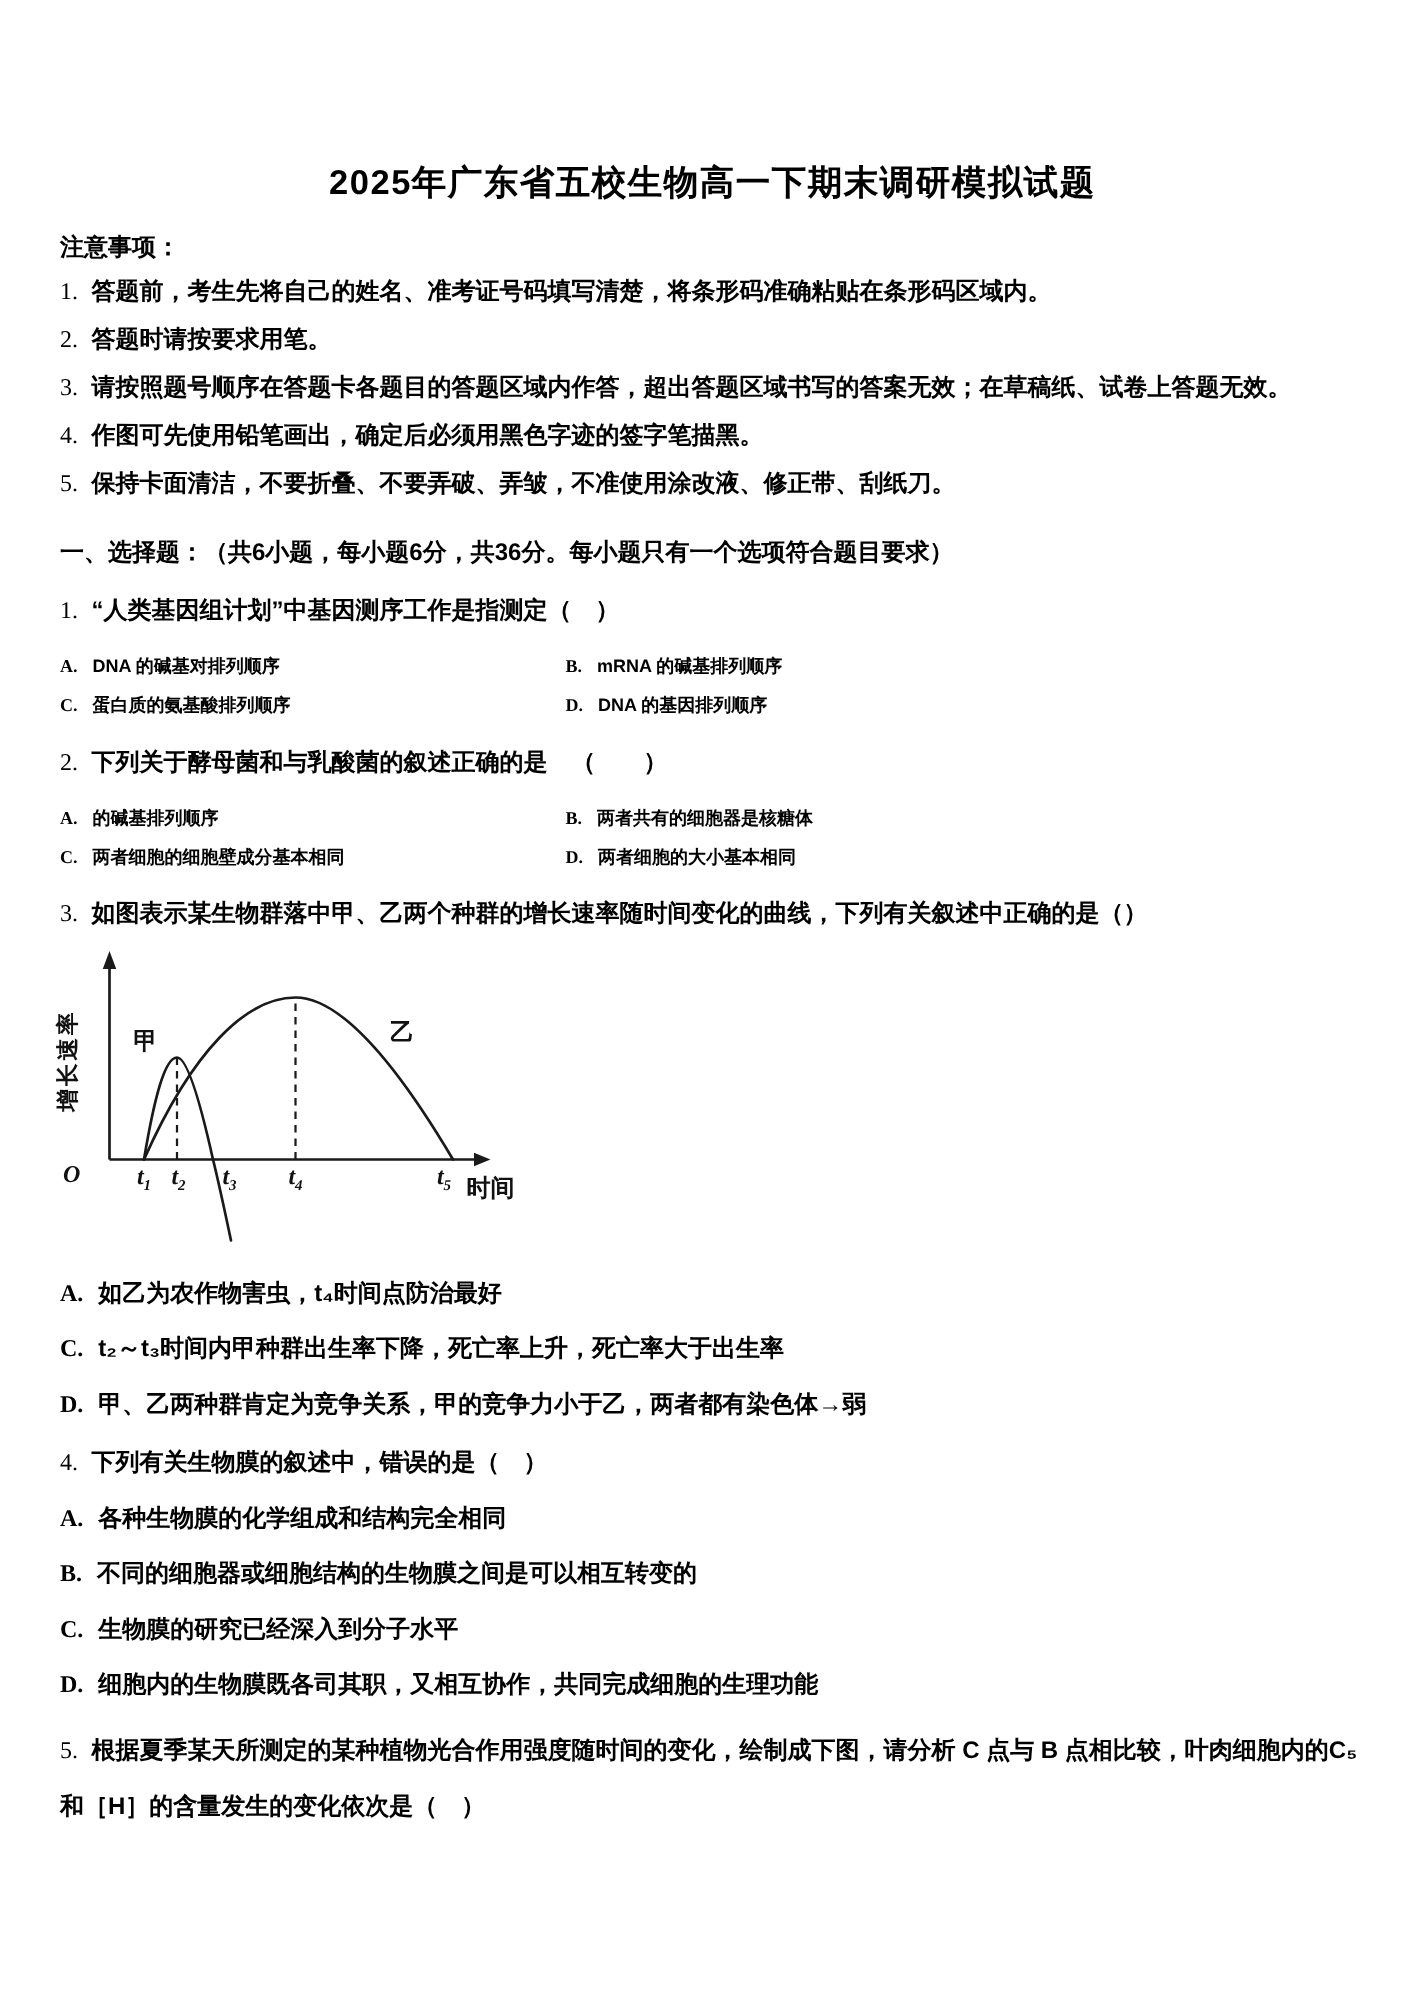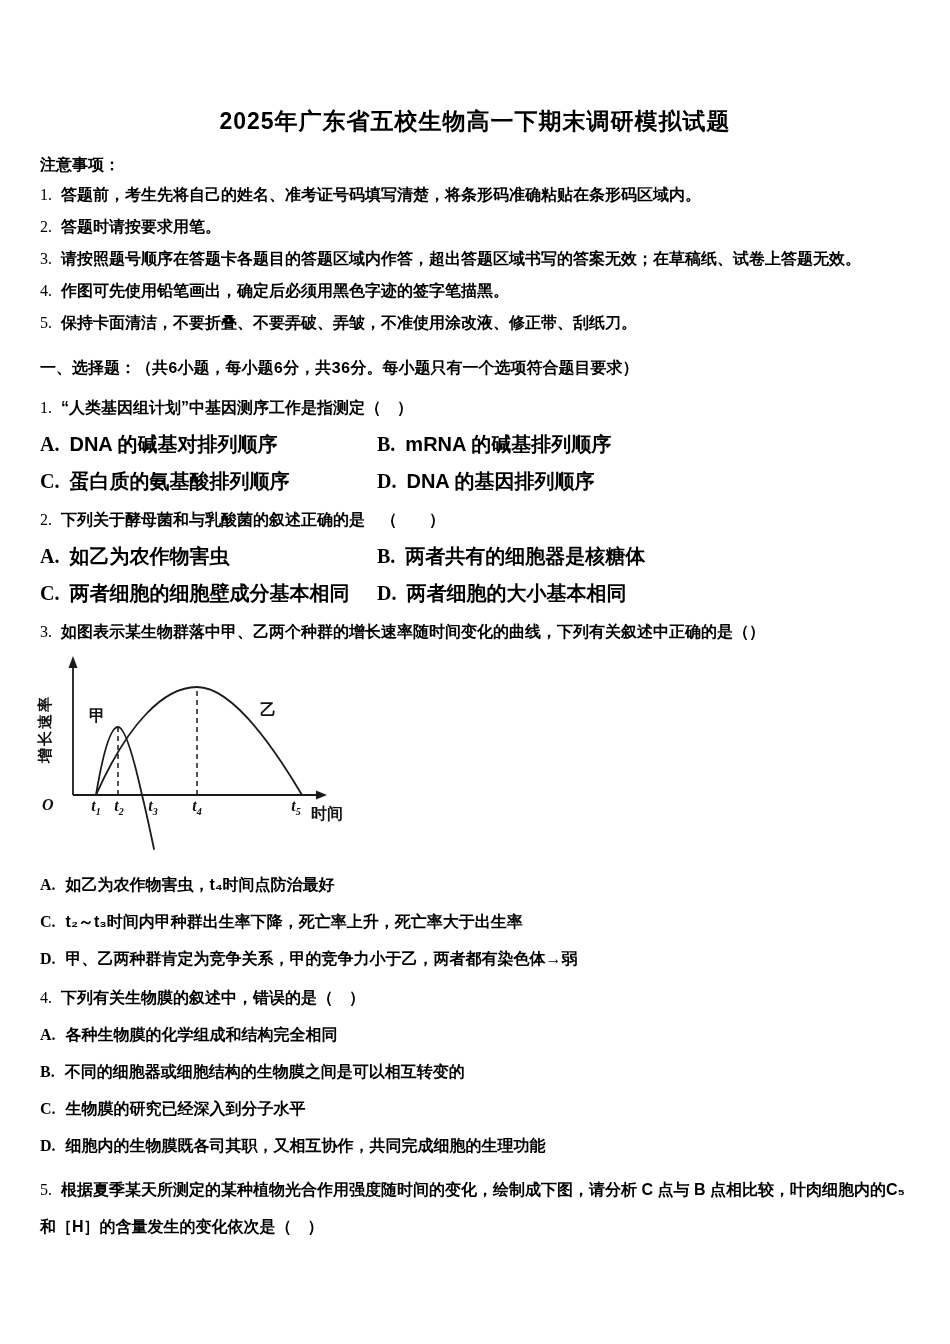--- a/index.html
+++ b/index.html
@@ -10,26 +10,26 @@
   .page{padding:106px 40px 0 40px;}
   .title{
     margin:0;text-align:center;font-size:23px;font-weight:700;letter-spacing:1px;
   }
   .notice-heading{margin-top:18px;font-size:16px;font-weight:700;}
   .notice-item{margin:5px 0 0 0;font-size:16px;font-weight:600;line-height:27px;}
   .num{
     font-family:"Liberation Serif","DejaVu Serif",serif;
     font-weight:400;margin-right:9px;
   }
-  .section-heading{margin-top:22px;font-size:16px;font-weight:700;line-height:22px;font-family:Liberation Mono, monospace;}
+  .section-heading{margin-top:22px;font-size:16px;font-weight:700;line-height:22px;}
   .stem{margin:16px 0 0 0;font-size:16px;font-weight:600;line-height:23px;}
   .q5 .stem{line-height:37px;margin-top:14px;}
   .opt-grid{
     display:grid;grid-template-columns:337px auto;
-    margin-top:14px;row-gap:15px;font-size:20px;font-weight:600;line-height:22px;
+    margin-top:14px;row-gap:4px;font-size:12px;font-weight:600;line-height:22px;
   }
   .opt{margin:0;}
   .opt-line{margin:15px 0 0 0;font-size:16px;font-weight:600;line-height:22px;}
   .opt-label{
     font-family:"Liberation Serif","DejaVu Serif",serif;
     font-weight:700;margin-right:10px;
   }
   .figure-wrap{margin:10px 0 2px -10px;}
   .figure-wrap svg{display:block;}
   .axis{stroke:#1a1a1a;stroke-width:1.8;fill:none;}
@@ -65,21 +65,21 @@
       <p class="opt"><span class="opt-label">A.</span><span>DNA 的碱基对排列顺序</span></p>
       <p class="opt"><span class="opt-label">B.</span><span>mRNA 的碱基排列顺序</span></p>
       <p class="opt"><span class="opt-label">C.</span><span>蛋白质的氨基酸排列顺序</span></p>
       <p class="opt"><span class="opt-label">D.</span><span>DNA 的基因排列顺序</span></p>
     </div>
   </div>
 
   <div>
     <p class="stem"><span class="num">2.</span><span>下列关于酵母菌和与乳酸菌的叙述正确的是　（　　）</span></p>
     <div class="opt-grid">
-      <p class="opt"><span class="opt-label">A.</span><span>如乙为农作物害虫</span></p>
+      <p class="opt"><span class="opt-label">A.</span><span>的碱基排列顺序</span></p>
       <p class="opt"><span class="opt-label">B.</span><span>两者共有的细胞器是核糖体</span></p>
       <p class="opt"><span class="opt-label">C.</span><span>两者细胞的细胞壁成分基本相同</span></p>
       <p class="opt"><span class="opt-label">D.</span><span>两者细胞的大小基本相同</span></p>
     </div>
   </div>
 
   <div>
     <p class="stem"><span class="num">3.</span><span>如图表示某生物群落中甲、乙两个种群的增长速率随时间变化的曲线，下列有关叙述中正确的是（）</span></p>
 
     <div class="figure-wrap">

